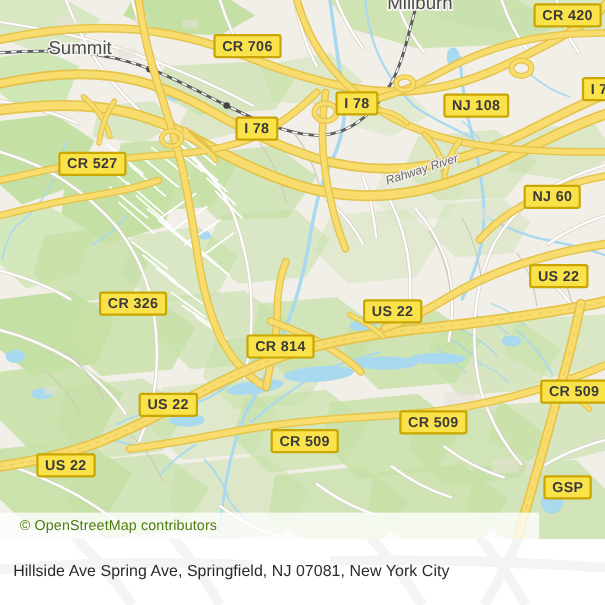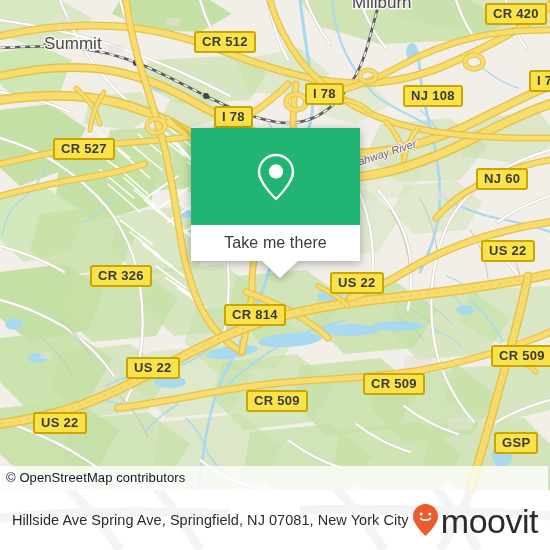--- a/index.html
+++ b/index.html
@@ -25,27 +25,27 @@
     overflow: hidden;
     background: #f2efe9;
   }
   #map svg { display: block; }
 
   
   .osm-attrib {
     position: absolute;
     left: 0;
     top: 466px;
-    width: 548px;
+    width: 490px;
     height: 24px;
     background: rgba(255,255,255,0.78);
-    color: #0f172a;
+    color: #4d7c0f;
     font-size: 13px;
     line-height: 24px;
-    padding-left: 6px;
+    padding-left: 18px;
     box-sizing: border-box;
     white-space: nowrap;
     letter-spacing: 0.1px;
   }
 
   
   .popup {
     position: absolute;
     left: 191px;
     top: 128px;
@@ -511,21 +511,21 @@
         <text class="placetxt" x="44" y="49" stroke="#f7f5f1" stroke-width="3" paint-order="stroke">Summit</text>
         <text class="placetxt" x="352" y="8" stroke="#f7f5f1" stroke-width="3" paint-order="stroke">Millburn</text>
       </g>
 
       <g>
         <text class="watertxt" x="352" y="168" transform="rotate(-18 352 168)" stroke="#f2efe9" stroke-width="2.4" paint-order="stroke">Rahway River</text>
       </g>
     </svg>
 
     <div id="shields">
-        <div style="position: absolute; left: 194px; top: 31px; background: rgb(249, 226, 74); border: 2px solid rgb(201, 166, 0); border-radius: 3px; padding: 1px 6px 2px; font-family: &quot;Liberation Sans&quot;, sans-serif; font-size: 13px; font-weight: bold; color: rgb(58, 58, 58); line-height: 15px; white-space: nowrap; box-sizing: border-box; letter-spacing: 0.3px;">CR 512</div>
+        <div style="position: absolute; left: 194px; top: 31px; background: rgb(249, 226, 74); border: 2px solid rgb(201, 166, 0); border-radius: 3px; padding: 1px 6px 2px; font-family: &quot;Liberation Sans&quot;, sans-serif; font-size: 13px; font-weight: bold; color: rgb(58, 58, 58); line-height: 15px; white-space: nowrap; box-sizing: border-box; letter-spacing: 0.3px;">CR 706</div>
         <div style="position: absolute; left: 485px; top: 3px; background: rgb(249, 226, 74); border: 2px solid rgb(201, 166, 0); border-radius: 3px; padding: 1px 6px 2px; font-family: &quot;Liberation Sans&quot;, sans-serif; font-size: 13px; font-weight: bold; color: rgb(58, 58, 58); line-height: 15px; white-space: nowrap; box-sizing: border-box; letter-spacing: 0.3px;">CR 420</div>
         <div style="position: absolute; left: 305px; top: 83px; background: rgb(249, 226, 74); border: 2px solid rgb(201, 166, 0); border-radius: 3px; padding: 1px 6px 2px; font-family: &quot;Liberation Sans&quot;, sans-serif; font-size: 13px; font-weight: bold; color: rgb(58, 58, 58); line-height: 15px; white-space: nowrap; box-sizing: border-box; letter-spacing: 0.3px;">I 78</div>
         <div style="position: absolute; left: 403px; top: 85px; background: rgb(249, 226, 74); border: 2px solid rgb(201, 166, 0); border-radius: 3px; padding: 1px 6px 2px; font-family: &quot;Liberation Sans&quot;, sans-serif; font-size: 13px; font-weight: bold; color: rgb(58, 58, 58); line-height: 15px; white-space: nowrap; box-sizing: border-box; letter-spacing: 0.3px;">NJ 108</div>
         <div style="position: absolute; left: 529px; top: 70px; background: rgb(249, 226, 74); border: 2px solid rgb(201, 166, 0); border-radius: 3px; padding: 1px 6px 2px; font-family: &quot;Liberation Sans&quot;, sans-serif; font-size: 13px; font-weight: bold; color: rgb(58, 58, 58); line-height: 15px; white-space: nowrap; box-sizing: border-box; letter-spacing: 0.3px;">I 78</div>
         <div style="position: absolute; left: 214px; top: 106px; background: rgb(249, 226, 74); border: 2px solid rgb(201, 166, 0); border-radius: 3px; padding: 1px 6px 2px; font-family: &quot;Liberation Sans&quot;, sans-serif; font-size: 13px; font-weight: bold; color: rgb(58, 58, 58); line-height: 15px; white-space: nowrap; box-sizing: border-box; letter-spacing: 0.3px;">I 78</div>
         <div style="position: absolute; left: 53px; top: 138px; background: rgb(249, 226, 74); border: 2px solid rgb(201, 166, 0); border-radius: 3px; padding: 1px 6px 2px; font-family: &quot;Liberation Sans&quot;, sans-serif; font-size: 13px; font-weight: bold; color: rgb(58, 58, 58); line-height: 15px; white-space: nowrap; box-sizing: border-box; letter-spacing: 0.3px;">CR 527</div>
         <div style="position: absolute; left: 476px; top: 168px; background: rgb(249, 226, 74); border: 2px solid rgb(201, 166, 0); border-radius: 3px; padding: 1px 6px 2px; font-family: &quot;Liberation Sans&quot;, sans-serif; font-size: 13px; font-weight: bold; color: rgb(58, 58, 58); line-height: 15px; white-space: nowrap; box-sizing: border-box; letter-spacing: 0.3px;">NJ 60</div>
         <div style="position: absolute; left: 481px; top: 240px; background: rgb(249, 226, 74); border: 2px solid rgb(201, 166, 0); border-radius: 3px; padding: 1px 6px 2px; font-family: &quot;Liberation Sans&quot;, sans-serif; font-size: 13px; font-weight: bold; color: rgb(58, 58, 58); line-height: 15px; white-space: nowrap; box-sizing: border-box; letter-spacing: 0.3px;">US 22</div>
         <div style="position: absolute; left: 90px; top: 265px; background: rgb(249, 226, 74); border: 2px solid rgb(201, 166, 0); border-radius: 3px; padding: 1px 6px 2px; font-family: &quot;Liberation Sans&quot;, sans-serif; font-size: 13px; font-weight: bold; color: rgb(58, 58, 58); line-height: 15px; white-space: nowrap; box-sizing: border-box; letter-spacing: 0.3px;">CR 326</div>
         <div style="position: absolute; left: 330px; top: 272px; background: rgb(249, 226, 74); border: 2px solid rgb(201, 166, 0); border-radius: 3px; padding: 1px 6px 2px; font-family: &quot;Liberation Sans&quot;, sans-serif; font-size: 13px; font-weight: bold; color: rgb(58, 58, 58); line-height: 15px; white-space: nowrap; box-sizing: border-box; letter-spacing: 0.3px;">US 22</div>
@@ -533,53 +533,32 @@
         <div style="position: absolute; left: 491px; top: 345px; background: rgb(249, 226, 74); border: 2px solid rgb(201, 166, 0); border-radius: 3px; padding: 1px 6px 2px; font-family: &quot;Liberation Sans&quot;, sans-serif; font-size: 13px; font-weight: bold; color: rgb(58, 58, 58); line-height: 15px; white-space: nowrap; box-sizing: border-box; letter-spacing: 0.3px;">CR 509</div>
         <div style="position: absolute; left: 126px; top: 357px; background: rgb(249, 226, 74); border: 2px solid rgb(201, 166, 0); border-radius: 3px; padding: 1px 6px 2px; font-family: &quot;Liberation Sans&quot;, sans-serif; font-size: 13px; font-weight: bold; color: rgb(58, 58, 58); line-height: 15px; white-space: nowrap; box-sizing: border-box; letter-spacing: 0.3px;">US 22</div>
         <div style="position: absolute; left: 363px; top: 373px; background: rgb(249, 226, 74); border: 2px solid rgb(201, 166, 0); border-radius: 3px; padding: 1px 6px 2px; font-family: &quot;Liberation Sans&quot;, sans-serif; font-size: 13px; font-weight: bold; color: rgb(58, 58, 58); line-height: 15px; white-space: nowrap; box-sizing: border-box; letter-spacing: 0.3px;">CR 509</div>
         <div style="position: absolute; left: 246px; top: 390px; background: rgb(249, 226, 74); border: 2px solid rgb(201, 166, 0); border-radius: 3px; padding: 1px 6px 2px; font-family: &quot;Liberation Sans&quot;, sans-serif; font-size: 13px; font-weight: bold; color: rgb(58, 58, 58); line-height: 15px; white-space: nowrap; box-sizing: border-box; letter-spacing: 0.3px;">CR 509</div>
         <div style="position: absolute; left: 33px; top: 412px; background: rgb(249, 226, 74); border: 2px solid rgb(201, 166, 0); border-radius: 3px; padding: 1px 6px 2px; font-family: &quot;Liberation Sans&quot;, sans-serif; font-size: 13px; font-weight: bold; color: rgb(58, 58, 58); line-height: 15px; white-space: nowrap; box-sizing: border-box; letter-spacing: 0.3px;">US 22</div>
         <div style="position: absolute; left: 494px; top: 432px; background: rgb(249, 226, 74); border: 2px solid rgb(201, 166, 0); border-radius: 3px; padding: 1px 6px 2px; font-family: &quot;Liberation Sans&quot;, sans-serif; font-size: 13px; font-weight: bold; color: rgb(58, 58, 58); line-height: 15px; white-space: nowrap; box-sizing: border-box; letter-spacing: 0.3px;">GSP</div>
       </div>
 
     <div class="osm-attrib">© OpenStreetMap contributors</div>
 
-    <div class="popup">
-      <div class="popup-green">
-        <svg class="popup-pin" viewBox="0 0 44 50">
-          <path d="M22 3 C12.6 3 5 10.6 5 20 C5 31 22 47 22 47 C22 47 39 31 39 20 C39 10.6 31.4 3 22 3 Z" fill="none" stroke="#ffffff" stroke-width="2.4" stroke-linejoin="round"></path>
-          <circle cx="22" cy="19.5" r="7.2" fill="#ffffff"></circle>
-        </svg>
-      </div>
-      <div class="popup-white">
-        <span class="popup-label">Take me there</span>
-      </div>
-      <div class="popup-tail"></div>
-    </div>
   </div>
 
   <div id="footer">
     <svg class="footer-watermark" viewBox="0 0 550 60">
       <g fill="none" stroke="#f4f4f4" stroke-width="9">
         <path d="M60,-10 C80,10 100,30 120,60"></path>
         <path d="M150,-10 C170,14 186,34 200,60"></path>
         <path d="M330,-10 C350,14 368,34 384,60"></path>
         <path d="M430,-10 C448,14 464,34 478,60"></path>
         <path d="M0,28 C60,22 140,20 230,24"></path>
         <path d="M300,20 C380,18 460,20 550,26"></path>
         <path d="M440,60 C452,40 464,20 472,-4"></path>
       </g>
     </svg>
     <div class="footer-inner">
       <div class="footer-address">Hillside Ave Spring Ave, Springfield, NJ 07081, New York City</div>
-      <div class="footer-brand">
-        <svg class="brand-pin" viewBox="0 0 27 34">
-          <path d="M13.5 1 C6.6 1 1 6.6 1 13.5 C1 21.5 13.5 33 13.5 33 C13.5 33 26 21.5 26 13.5 C26 6.6 20.4 1 13.5 1 Z" fill="#ec5b2b"></path>
-          <circle cx="9.2" cy="11" r="1.5" fill="#ffffff"></circle>
-          <circle cx="17.8" cy="11" r="1.5" fill="#ffffff"></circle>
-          <path d="M8.6 15.4 C10.2 17.6 16.8 17.6 18.4 15.4" fill="none" stroke="#ffffff" stroke-width="1.7" stroke-linecap="round"></path>
-        </svg>
-        <span class="brand-word">moovit</span>
-      </div>
     </div>
   </div>
 
 </div>
 
 </body></html>

